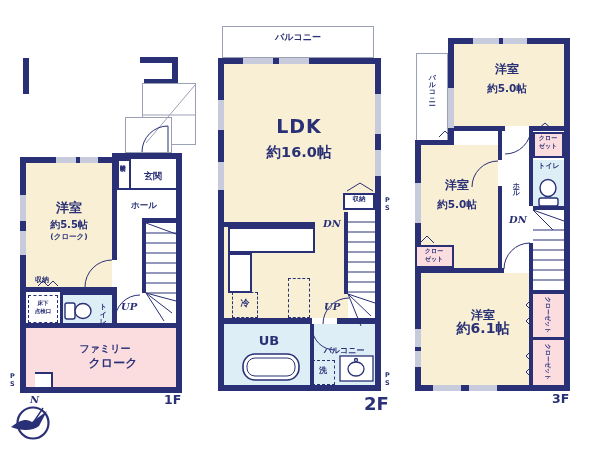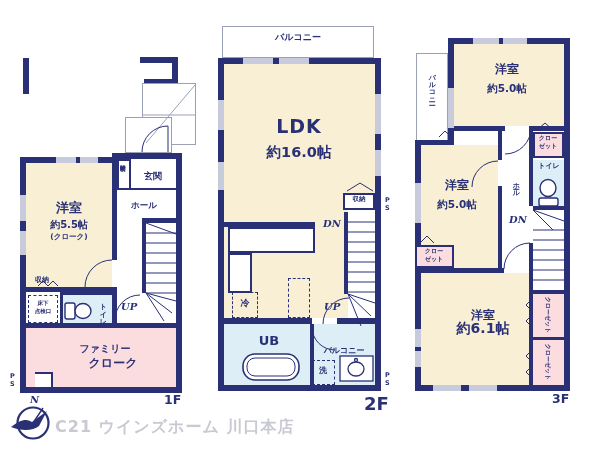--- a/index.html
+++ b/index.html
@@ -282,15 +282,14 @@
   </div>
 
   <svg class="lw" style="left:10px;top:396px" width="48" height="52" viewBox="0 0 48 52">
     <g stroke="#293076" fill="none">
       <circle cx="23" cy="27" r="15.5" stroke-width="2.2"></circle>
       <line x1="23" y1="27" x2="33" y2="12" stroke-width="1.4"></line>
       <path d="M1,31 C10,24 16,22 22,26 L37,15 L29,30 C23,35 11,35 1,31 Z" fill="#293076" stroke="none"></path>
     </g>
   </svg>
   <div class="lbl it" style="left:30px;top:394px;font-size:10px">N</div>
-  <div class="lbl" style="left:55px;top:418px;font-size:16px;color:#c8c9d2;letter-spacing:1px">C21 ウインズホーム 川口本店</div>
 
 </div>
 
 </body></html>

